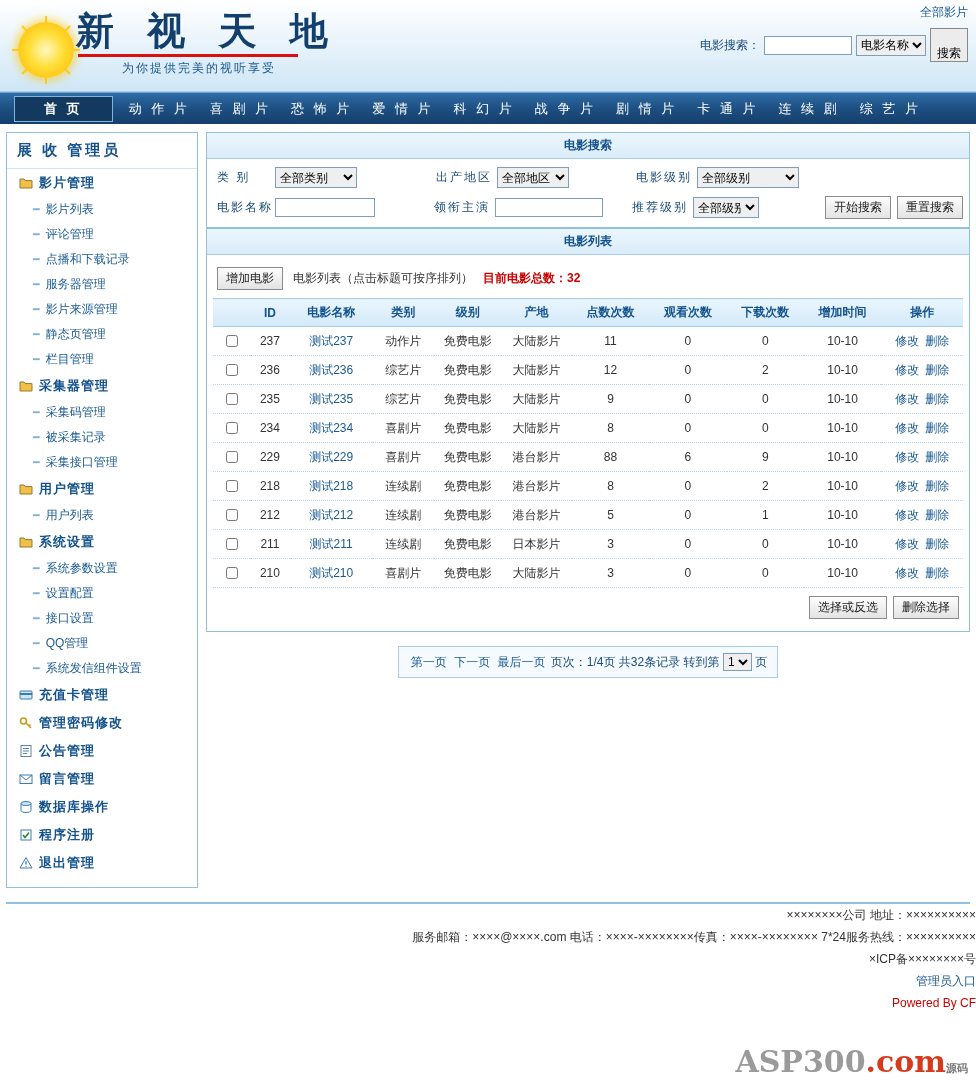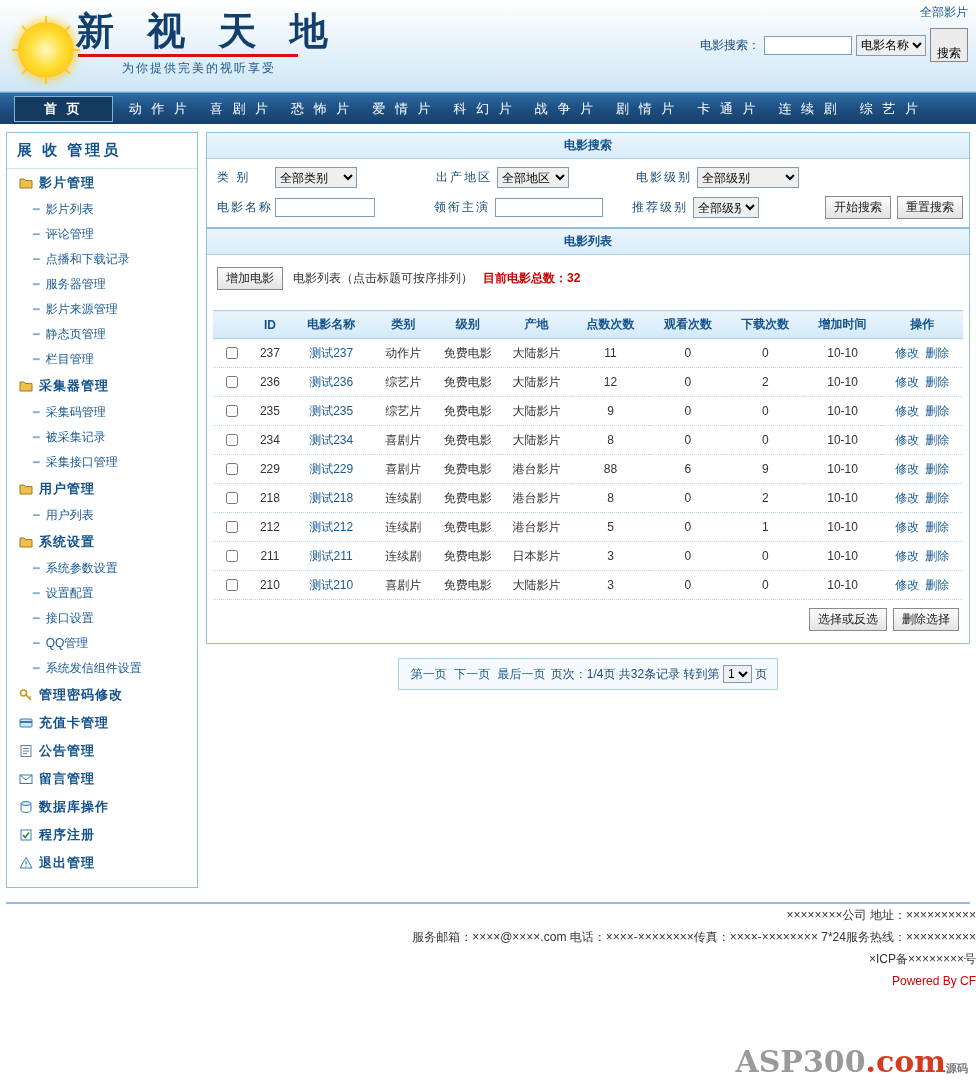--- a/index.html
+++ b/index.html
@@ -133,21 +133,21 @@
   .sf-label.w2 { width: 70px; text-align: center; }
   .sform-row select { font-size: 12px; border: 1px solid #7d9db9; height: 21px; }
   .sform-row input[type=text] { height: 19px; border: 1px solid #7d9db9; font-size: 12px; padding: 0 2px; }
   .spacer { flex: 1; }
   .btn {
     font-size: 12px; padding: 2px 8px; border: 1px solid #8a8a8a;
     background: linear-gradient(to bottom,#fdfdfd,#e3e3e3); cursor: pointer; color: #222;
   }
 
   
-  .list-toolbar { display: flex; align-items: center; gap: 10px; padding: 4px 4px 20px 4px; }
+  .list-toolbar { display: flex; align-items: center; gap: 10px; padding: 4px 4px 8px 4px; }
   .list-note { font-size: 12px; color: #333; }
   .list-count { color: #cc0000; font-weight: bold; }
 
   
   table.movies { width: 100%; border-collapse: collapse; font-size: 12px; }
   table.movies thead th {
     background: linear-gradient(to bottom,#eaf5fd,#d3e9f8);
     color: #14528c; font-weight: bold;
     border-top: 1px solid #a8cfe6; border-bottom: 1px solid #a8cfe6;
     padding: 5px 2px; text-align: center; white-space: nowrap;
@@ -338,34 +338,34 @@
           <span>QQ管理</span>
         </div>
       <div class="sb-item">
           <span class="dash">━</span>
           <span>系统发信组件设置</span>
         </div>
 
       <div class="sb-group">
         <span class="gicon">
           <svg width="14" height="14" viewBox="0 0 14 14">
+              <rect x="1" y="3" width="12" height="8" rx="1" fill="#cfe6f5" stroke="#3a7bb0"></rect>
+              <rect x="1" y="5" width="12" height="2" fill="#3a7bb0"></rect>
+            </svg>
+        </span>
+        <span>充值卡管理</span>
+      </div>
+      <div class="sb-group">
+        <span class="gicon">
+          <svg width="14" height="14" viewBox="0 0 14 14">
               <circle cx="4.5" cy="5" r="3" fill="none" stroke="#c79b17" stroke-width="1.6"></circle>
               <path d="M6.5 6.5L12 12M10 10l1.5-1.5" stroke="#c79b17" stroke-width="1.6" fill="none"></path>
             </svg>
         </span>
         <span>管理密码修改</span>
-      </div>
-      <div class="sb-group">
-        <span class="gicon">
-          <svg width="14" height="14" viewBox="0 0 14 14">
-              <rect x="1" y="3" width="12" height="8" rx="1" fill="#cfe6f5" stroke="#3a7bb0"></rect>
-              <rect x="1" y="5" width="12" height="2" fill="#3a7bb0"></rect>
-            </svg>
-        </span>
-        <span>充值卡管理</span>
       </div>
       <div class="sb-group">
         <span class="gicon">
           <svg width="14" height="14" viewBox="0 0 14 14">
               <rect x="2" y="1.5" width="10" height="11" fill="#fff" stroke="#5a86aa"></rect>
               <path d="M4 4.5h6M4 7h6M4 9.5h4" stroke="#5a86aa"></path>
             </svg>
         </span>
         <span>公告管理</span>
       </div>
@@ -603,20 +603,21 @@
       </div>
 
     </div>
   </div>
 
   <div class="footer-sep"></div>
   <div class="footer">
     <div>××××××××公司 地址：××××××××××</div>
     <div>服务邮箱：××××@××××.com 电话：××××-××××××××传真：××××-×××××××× 7*24服务热线：××××××××××</div>
     <div>×ICP备××××××××号</div>
+    <div><a href="#">管理员入口</a></div>
     <div class="powered">Powered By CF</div>
   </div>
 
   <div class="brand">
     <span>ASP300</span><span class="b-red">.com</span><span class="b-sm">源码</span>
   </div>
 
 </div>
 
 </body></html>

